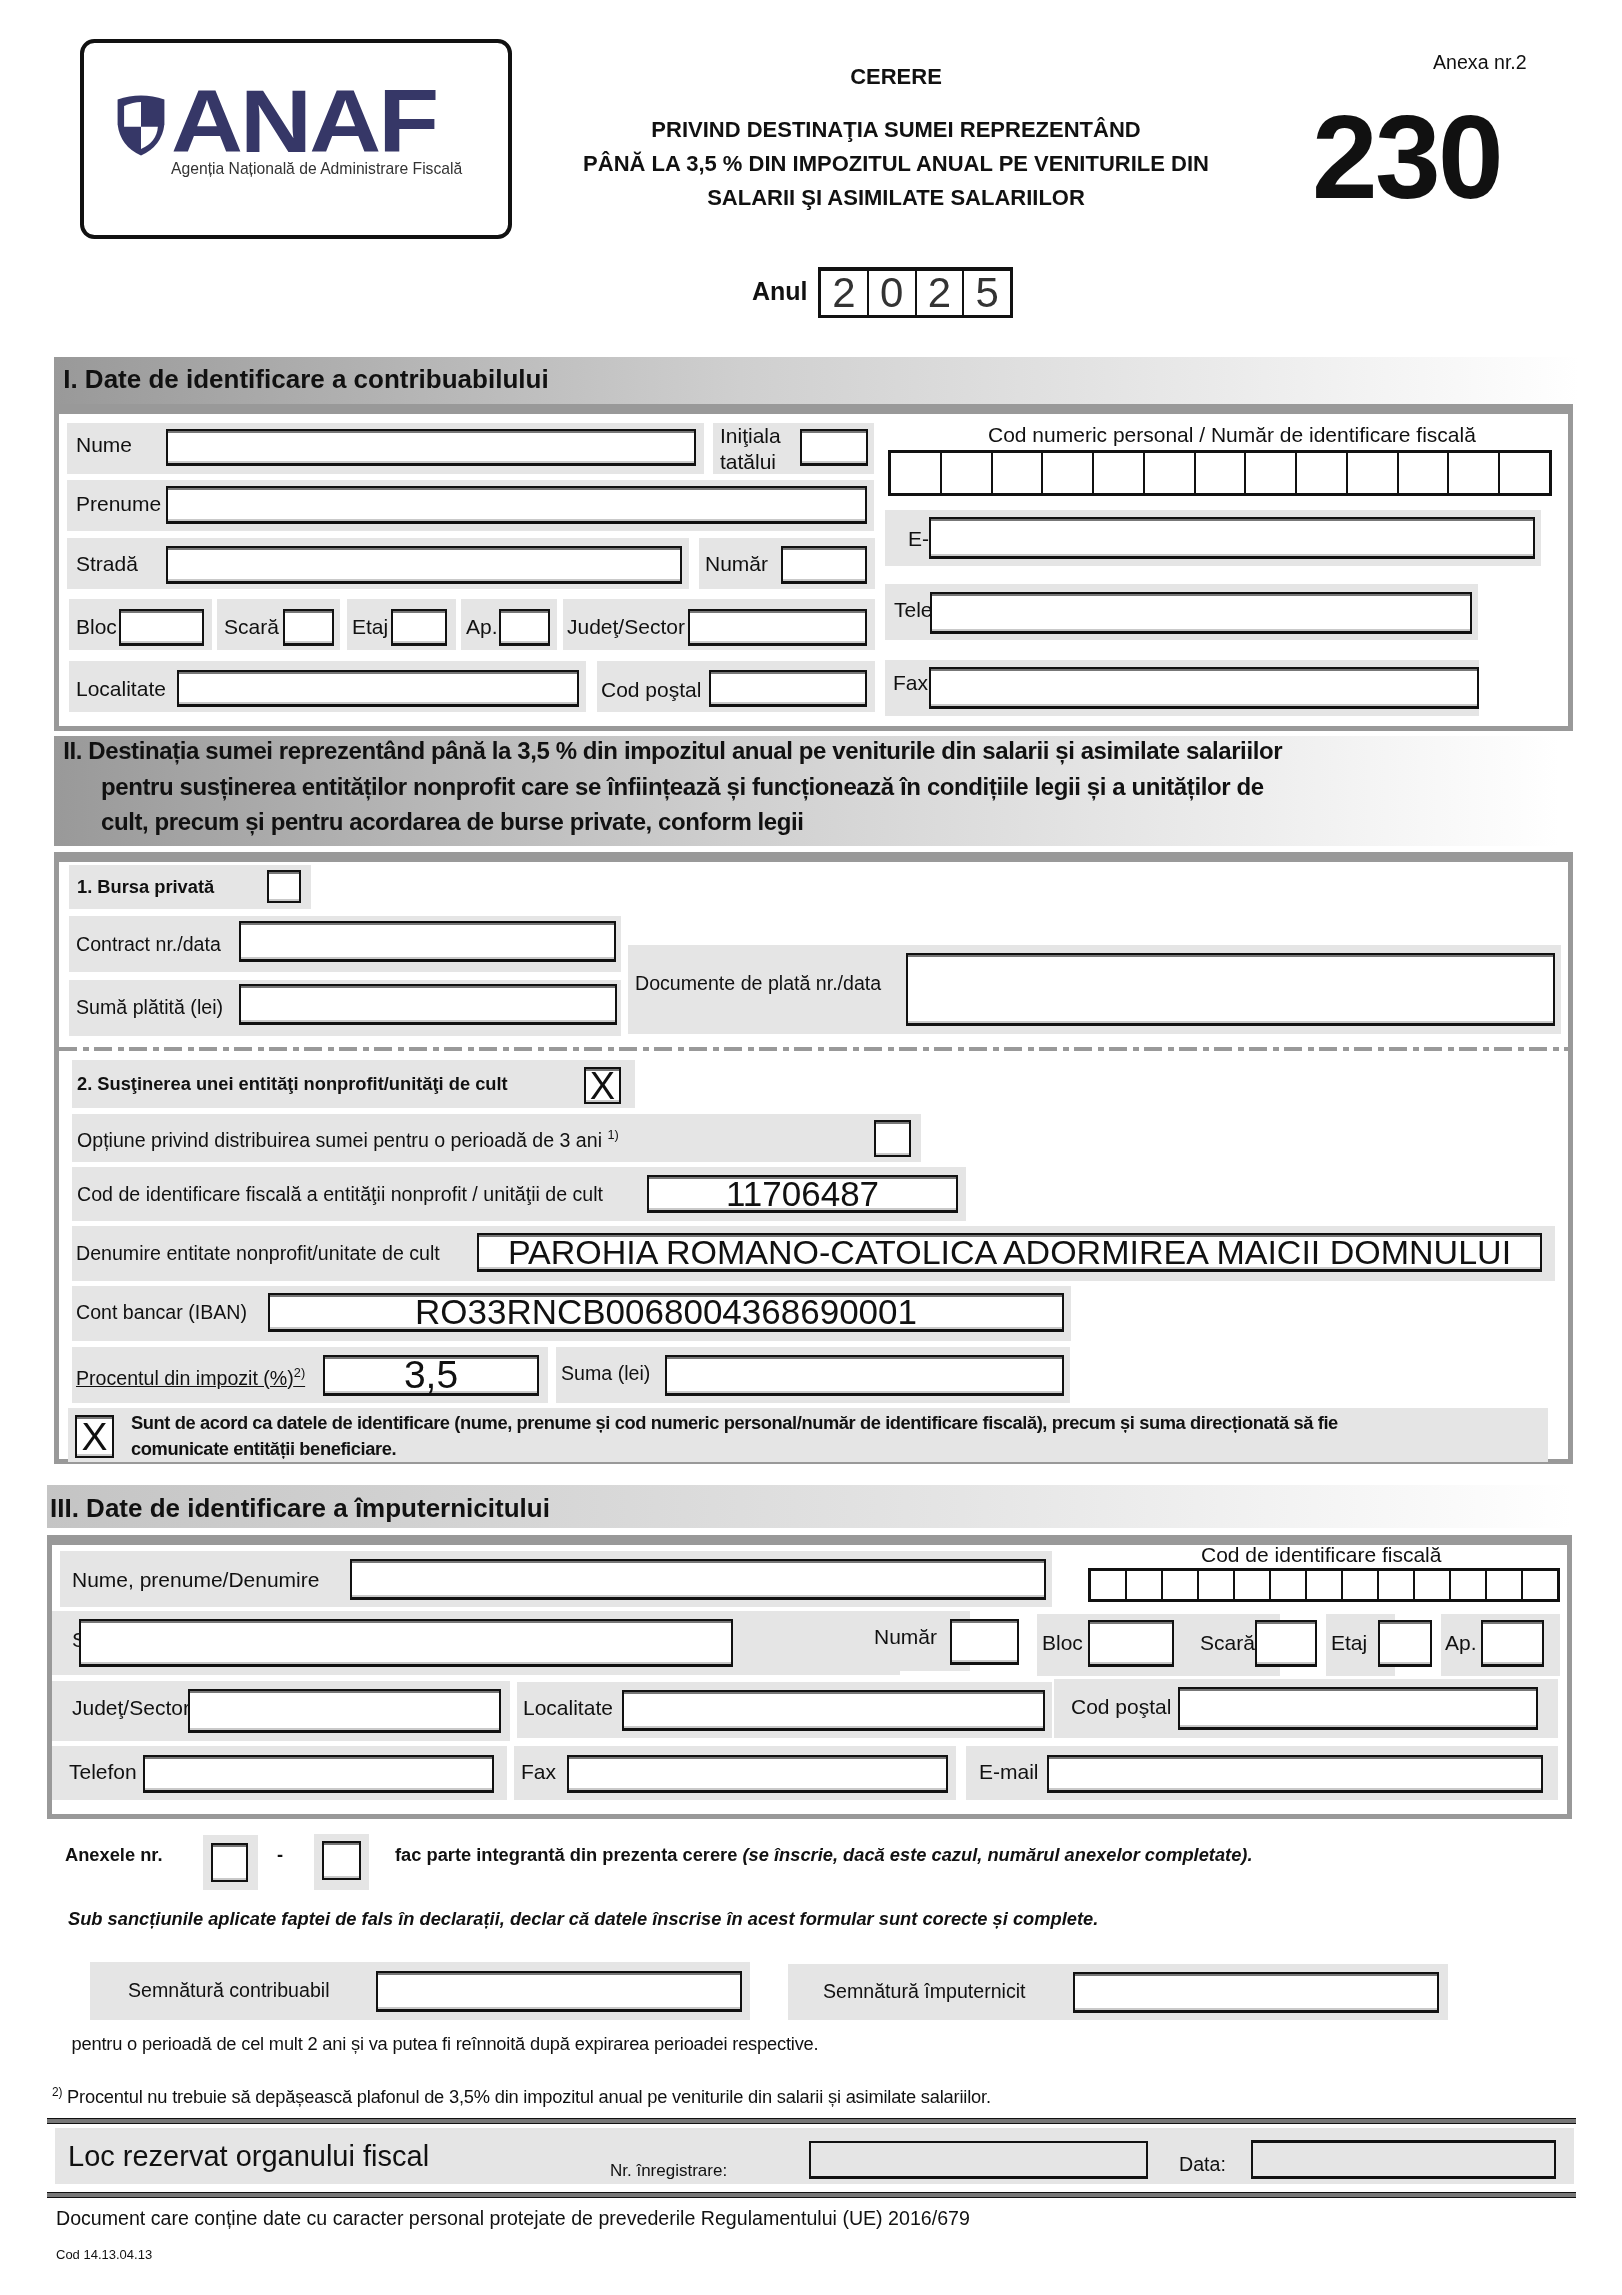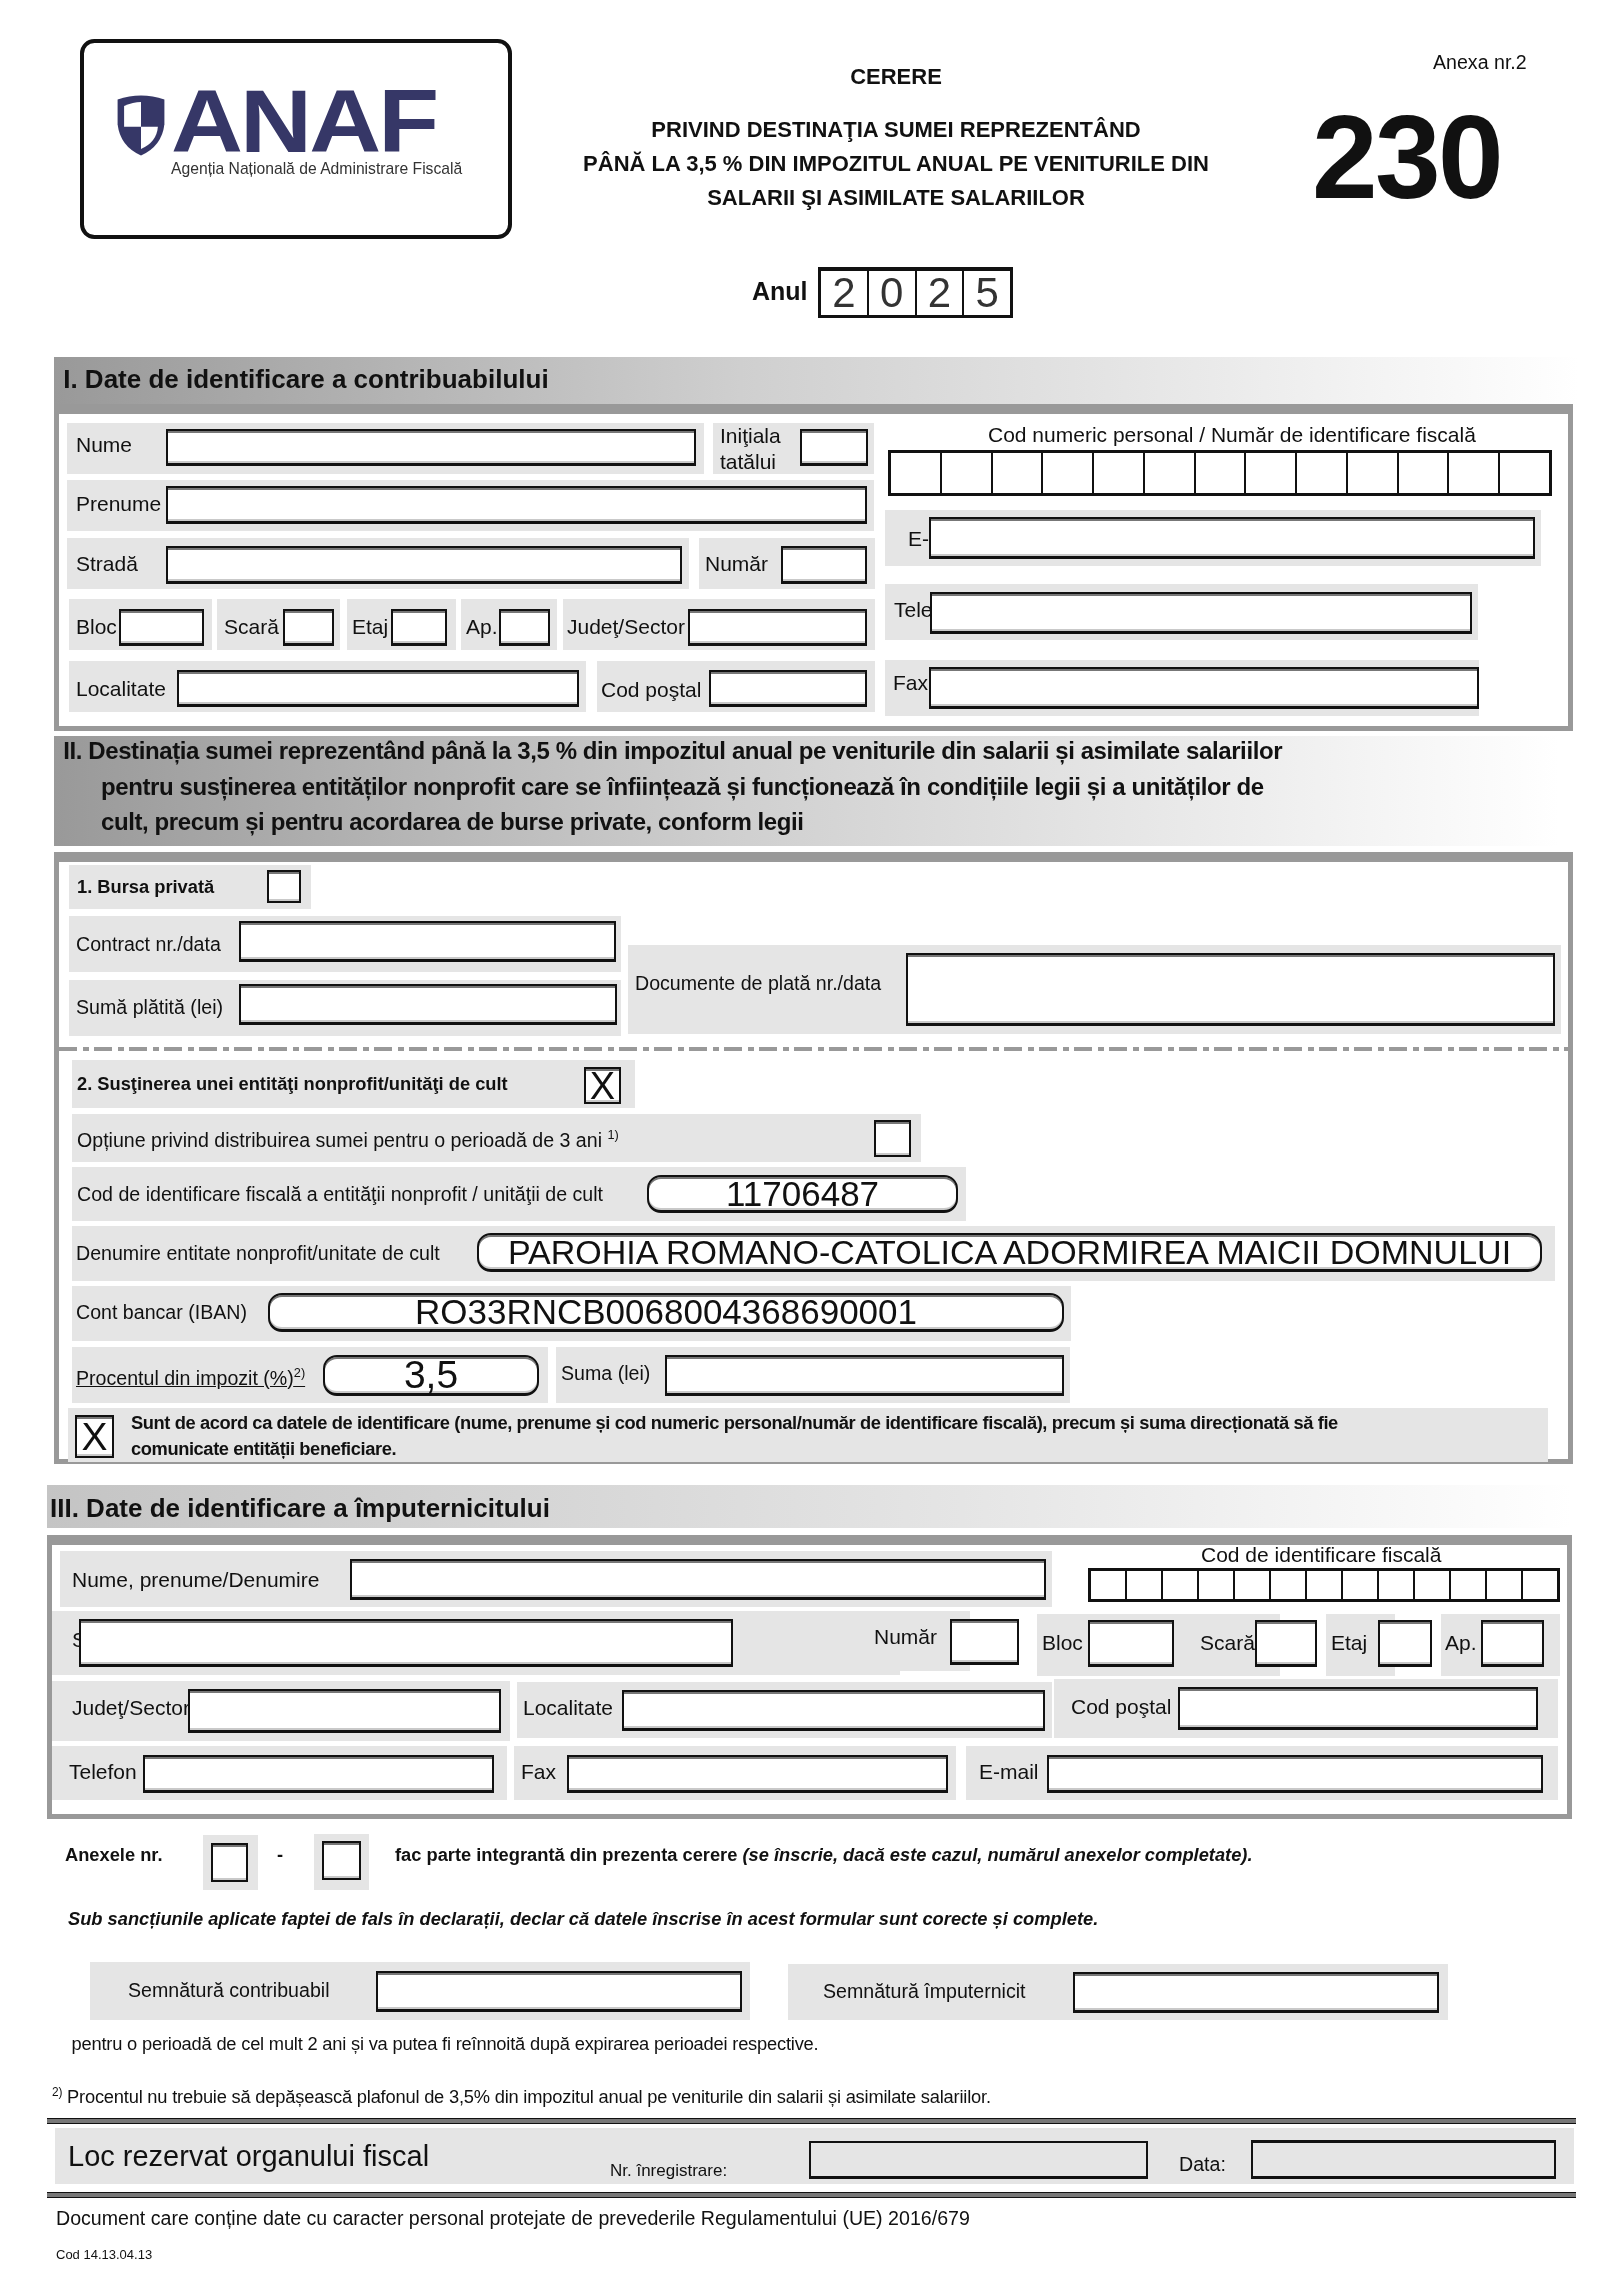--- a/index.html
+++ b/index.html
@@ -4,21 +4,21 @@
 <style>
   html, body { margin:0; padding:0; background:#fff; }
   body { width:1623px; height:2295px; position:relative; overflow:hidden;
          font-family:"Liberation Sans", sans-serif; color:#111; }
   .abs { position:absolute; }
   .lbl { position:absolute; font-size:21px; white-space:nowrap; color:#111; }
   .gbox { position:absolute; background:#e5e5e5; }
   .inp { position:absolute; background:#fff; border:2.6px solid #111; border-bottom-width:3.3px;
          box-shadow: inset 0 2px 0 #777, inset 0 -2px 0 #c9c9c9; box-sizing:border-box; }
   .inp.val { font-size:35px; font-family:"Liberation Sans", sans-serif; display:flex;
-             align-items:center; justify-content:center; color:#111; overflow:hidden; white-space:nowrap;border-radius:14px; }
+             align-items:center; justify-content:center; color:#111; overflow:hidden; white-space:nowrap; }
   .chk { position:absolute; background:#fff; border:2.6px solid #111; box-sizing:border-box;
          box-shadow: inset 0 2px 0 #777, inset 0 -2px 0 #c9c9c9;
          font-size:39px; line-height:1; display:flex; align-items:center; justify-content:center; }
   .sec-head { position:absolute; background:linear-gradient(90deg,#999 0%,#cfcfcf 45%,#ffffff 100%);
               font-weight:bold; color:#111; }
   .frame { position:absolute; border:5.2px solid #999; border-top-width:10.5px; box-sizing:border-box; background:#fff; }
   .grid { position:absolute; display:flex; border:3.9px solid #111; box-sizing:border-box; background:#fff; }
   .grid .cell { flex:1; border-right:2.6px solid #111; }
   .grid .cell:last-child { border-right:none; }
   sup { font-size:0.65em; }

